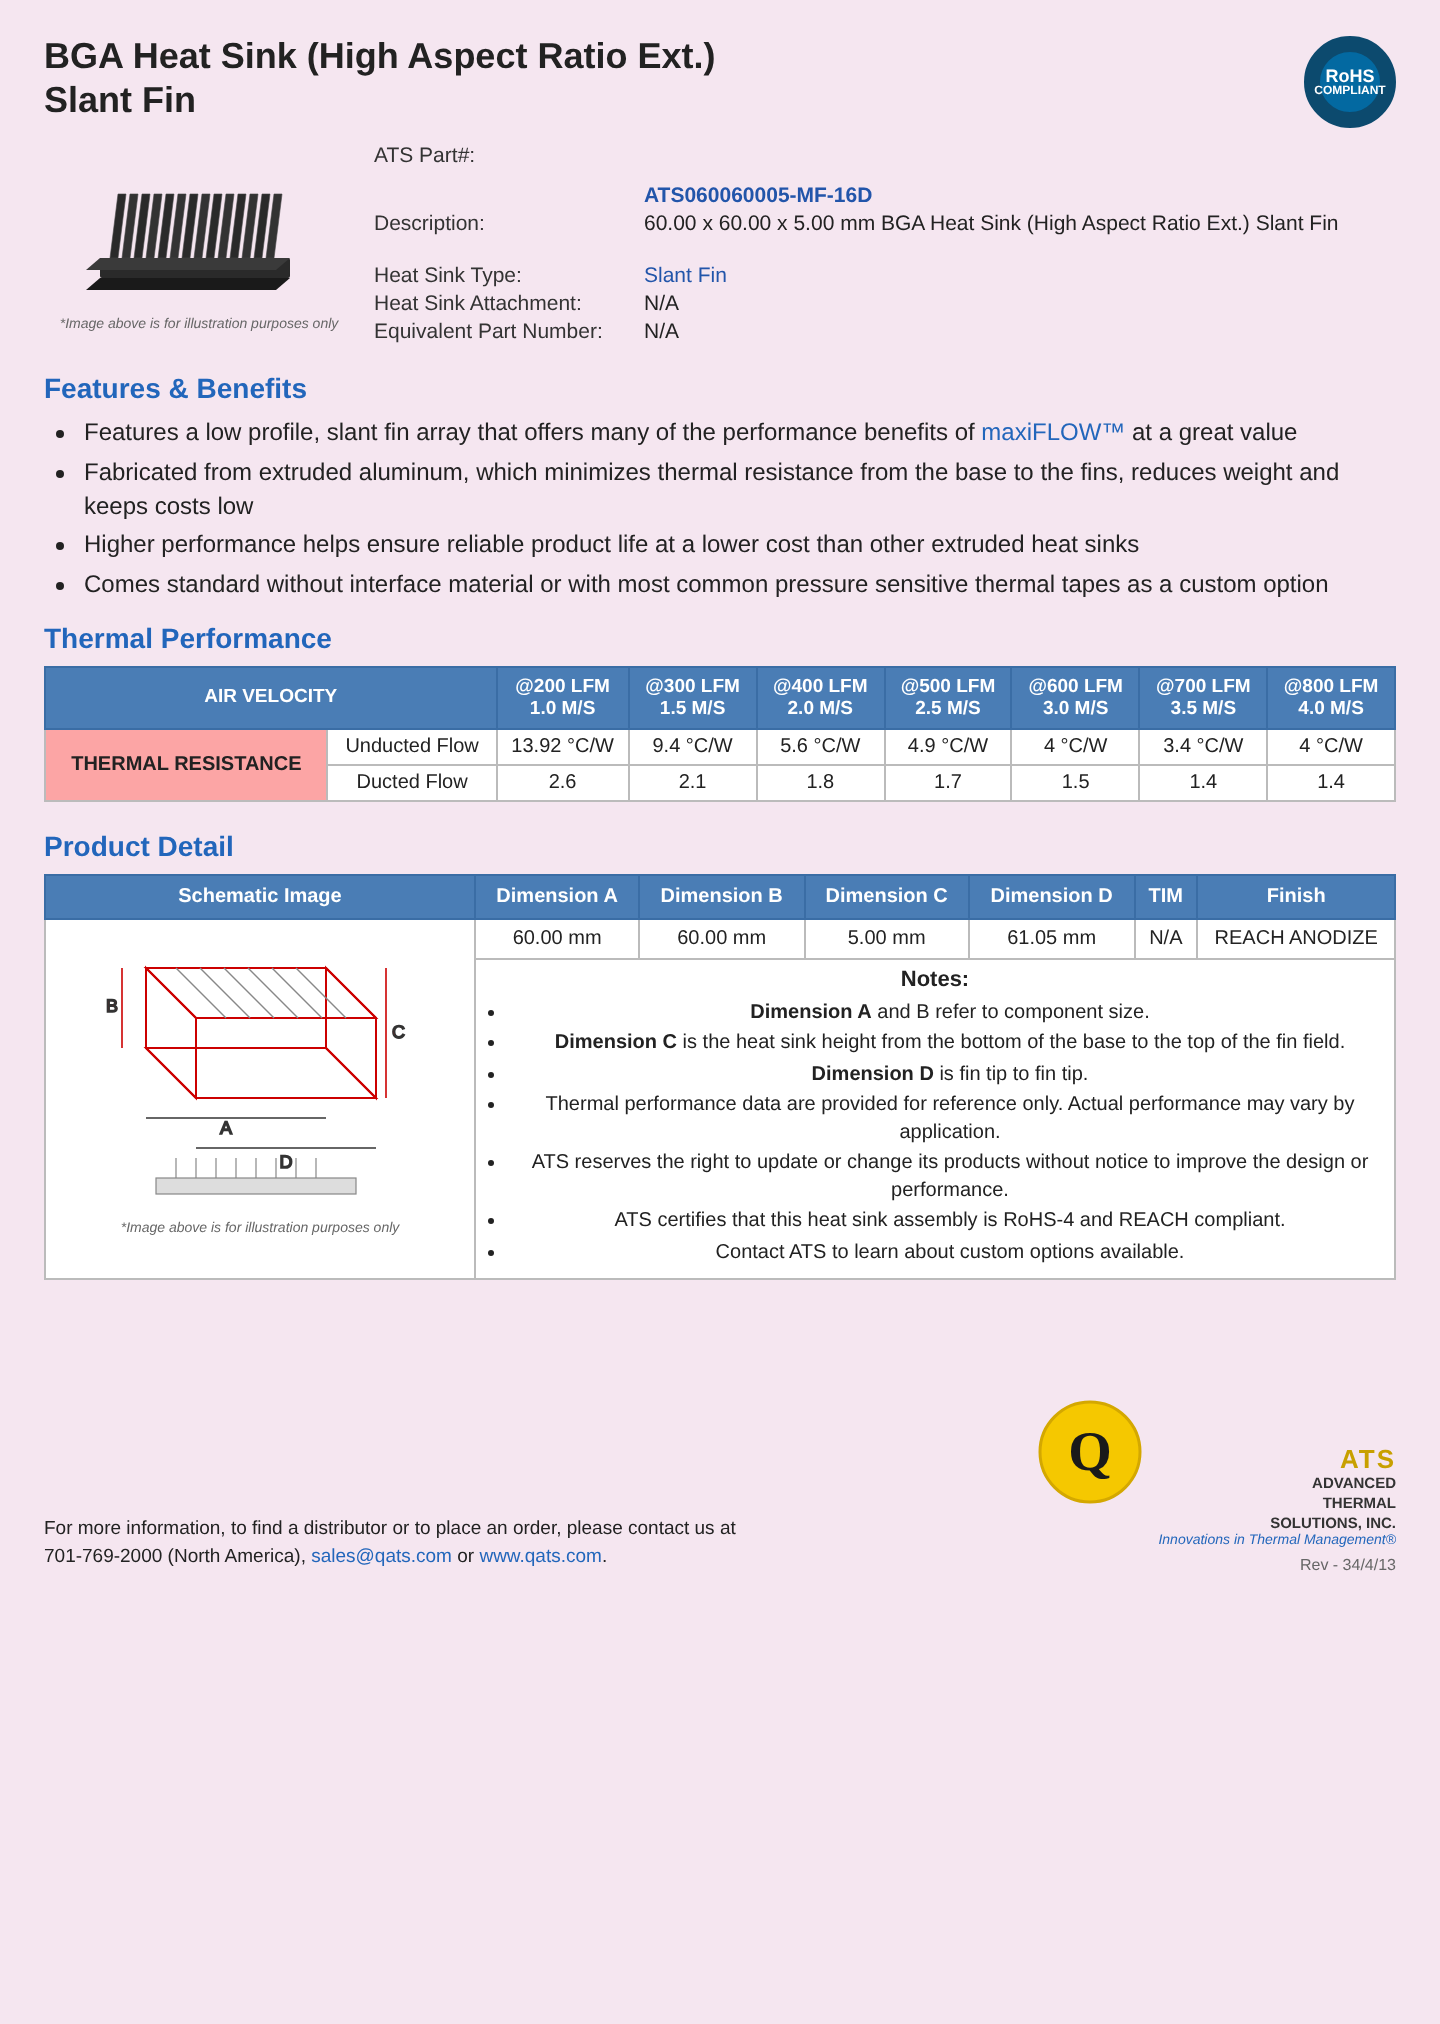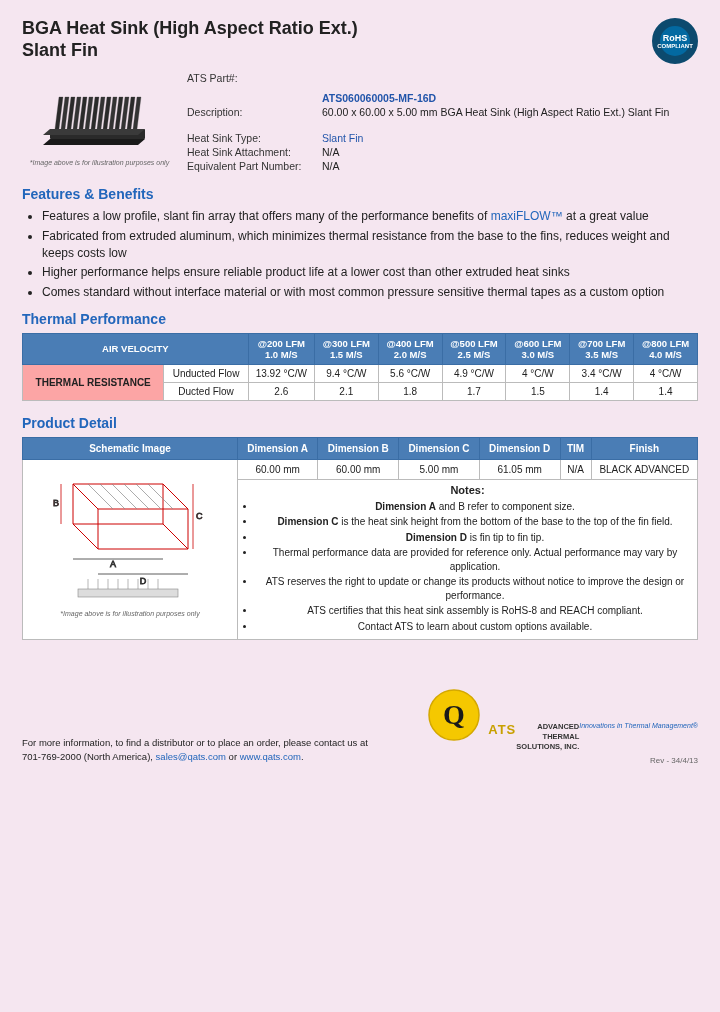--- a/index.html
+++ b/index.html
@@ -214,21 +214,21 @@
       display: flex;
       align-items: center;
       gap: 6px;
     }
     .ats-q-circle {
       width: 55px;
       height: 55px;
     }
     .ats-text-block {
       display: flex;
-      flex-direction: row;
+      flex-direction: column;
       margin-top: 44px;
     }
     .ats-name {
       font-size: 13px;
       font-weight: bold;
       color: #c8a000;
       letter-spacing: 1px;
     }
     .ats-full {
       font-size: 7.5px;
@@ -433,32 +433,32 @@
             <line x1="115" y1="115" x2="115" y2="125" stroke="#888"></line>
           </g>
         </svg>
         <div class="schematic-img-caption">*Image above is for illustration purposes only</div>
       </td>
       <td>60.00 mm</td>
       <td>60.00 mm</td>
       <td>5.00 mm</td>
       <td>61.05 mm</td>
       <td>N/A</td>
-      <td>BLACK ADVANCED</td>
+      <td>REACH ANODIZE</td>
     </tr>
     <tr>
       <td colspan="6" class="notes-cell">
         <div class="notes-title">Notes:</div>
         <ul class="notes-list" id="notes-list">
             <li><strong>Dimension A</strong> and B refer to component size.</li>
             <li><strong>Dimension C</strong> is the heat sink height from the bottom of the base to the top of the fin field.</li>
             <li><strong>Dimension D</strong> is fin tip to fin tip.</li>
             <li>Thermal performance data are provided for reference only. Actual performance may vary by application.</li>
             <li>ATS reserves the right to update or change its products without notice to improve the design or performance.</li>
-            <li>ATS certifies that this heat sink assembly is RoHS-8 and REACH compliant.</li>
+            <li>ATS certifies that this heat sink assembly is RoHS-4 and REACH compliant.</li>
             <li>Contact ATS to learn about custom options available.</li>
           </ul>
       </td>
     </tr>
   </tbody>
 </table>
 
 <div class="footer-area">
   <div class="footer-left">
     <div>

